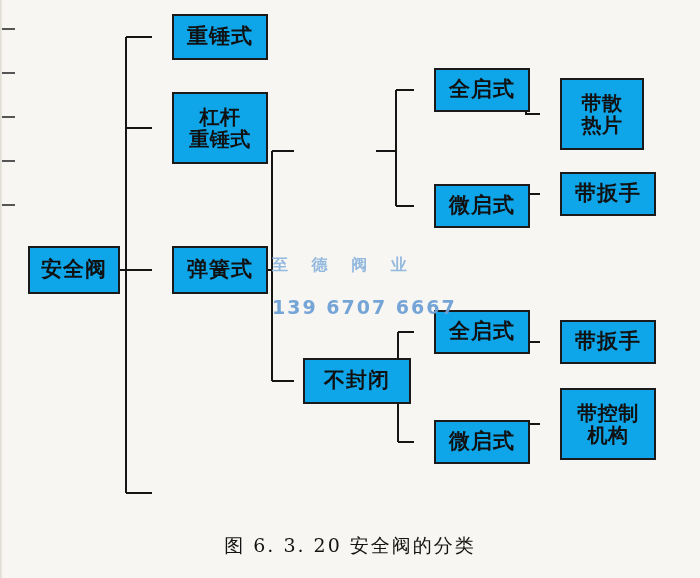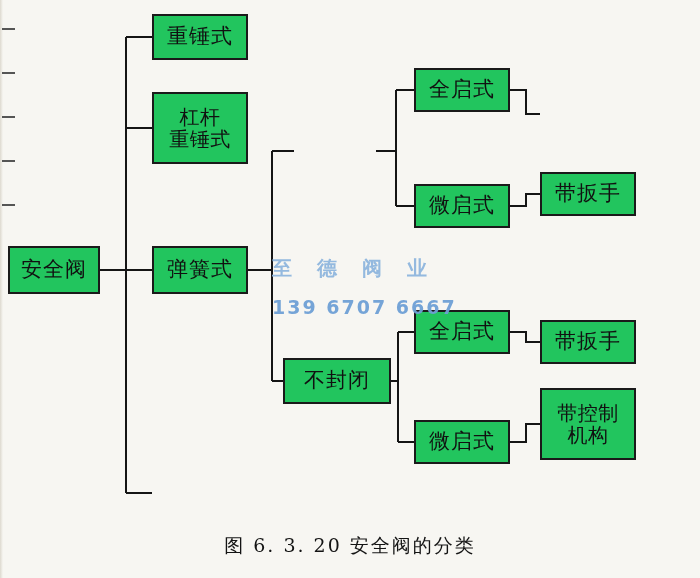--- a/index.html
+++ b/index.html
@@ -15,31 +15,32 @@
     overflow: hidden;
   }
   #diagram-root {
     position: absolute;
     inset: 0;
   }
   .node {
     position: absolute;
     box-sizing: border-box;
     border: 2px solid #1a1a1a;
-    background: #22c55e;
+    background: #0ea5e9;
     display: flex;
     align-items: center;
     justify-content: center;
     text-align: center;
-    font-weight: normal;
+    font-weight: bold;
     color: #111;
     line-height: 1.12;
     letter-spacing: 1px;
     font-size: 21px;
     font-family: "DejaVu Sans", "Liberation Sans", sans-serif;
+    margin-left: 20px;
   }
   .node.two-line {
     font-size: 20px;
     letter-spacing: 0.5px;
   }
   .edges {
     position: absolute;
     inset: 0;
     pointer-events: none;
   }
@@ -57,21 +58,21 @@
   .watermark {
     position: absolute;
     color: #7ea8d8;
     font-weight: bold;
     white-space: nowrap;
     opacity: 0.95;
   }
   .wm-name {
     left: 272px;
     top: 255px;
-    font-size: 20px;
+    font-size: 16px;
     letter-spacing: 9px;
     color: #8fb6de;
   }
   .wm-phone {
     left: 272px;
     top: 296px;
     font-size: 19px;
     letter-spacing: 2px;
     color: #6fa0d6;
   }
@@ -176,20 +177,24 @@
   </div>
 
   <div class="node" style="left:414px; top:310px; width:96px; height:44px;">
     <span>全启式</span>
   </div>
 
   <div class="node" style="left:414px; top:420px; width:96px; height:44px;">
     <span>微启式</span>
   </div>
 
+  <div class="node two-line" style="left:540px; top:78px; width:84px; height:72px; white-space:pre-line;">
+    <span>带散
+热片</span>
+  </div>
 
   <div class="node" style="left:540px; top:172px; width:96px; height:44px;">
     <span>带扳手</span>
   </div>
 
   <div class="node" style="left:540px; top:320px; width:96px; height:44px;">
     <span>带扳手</span>
   </div>
 
   <div class="node two-line" style="left:540px; top:388px; width:96px; height:72px; white-space:pre-line;">

